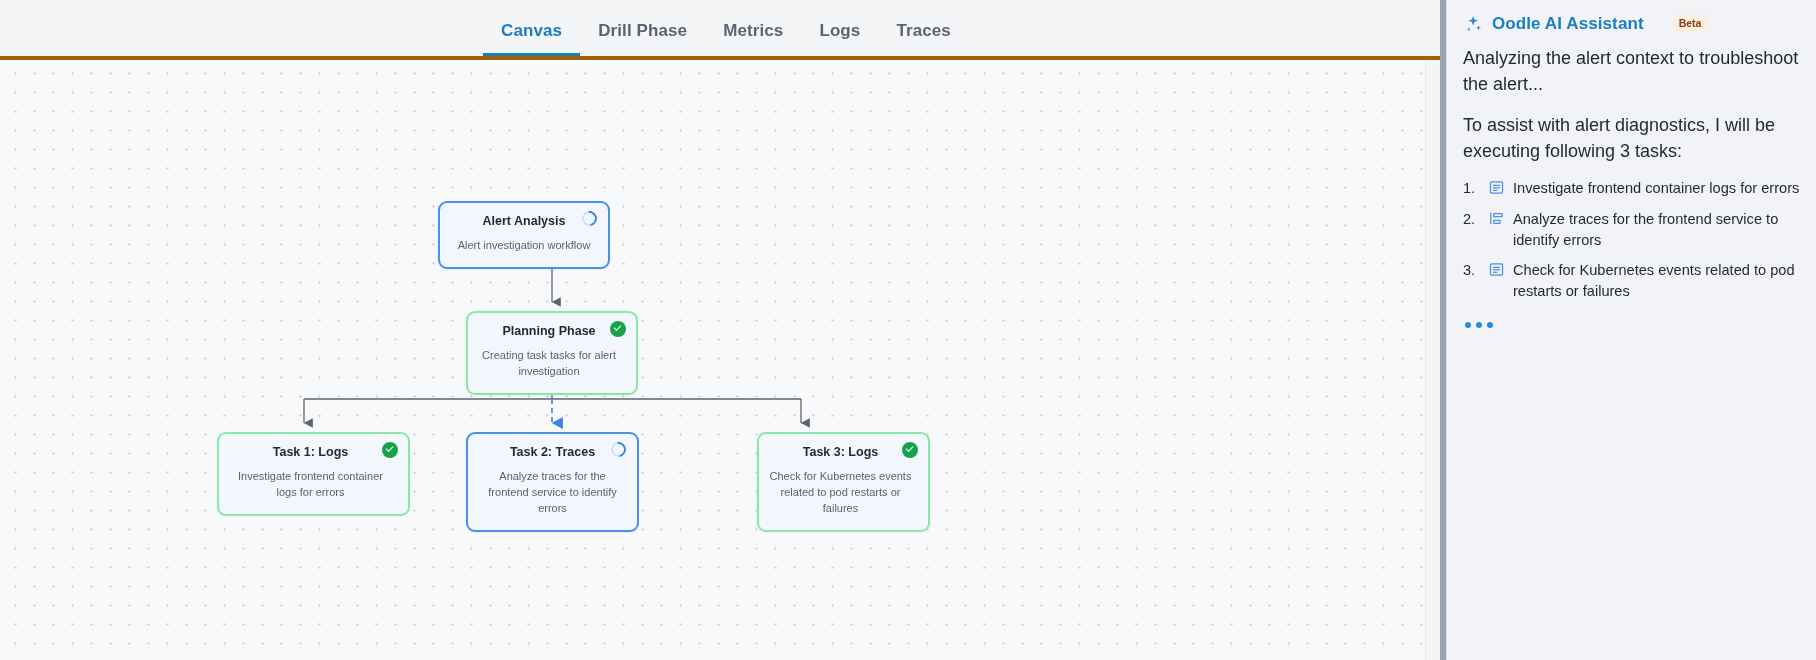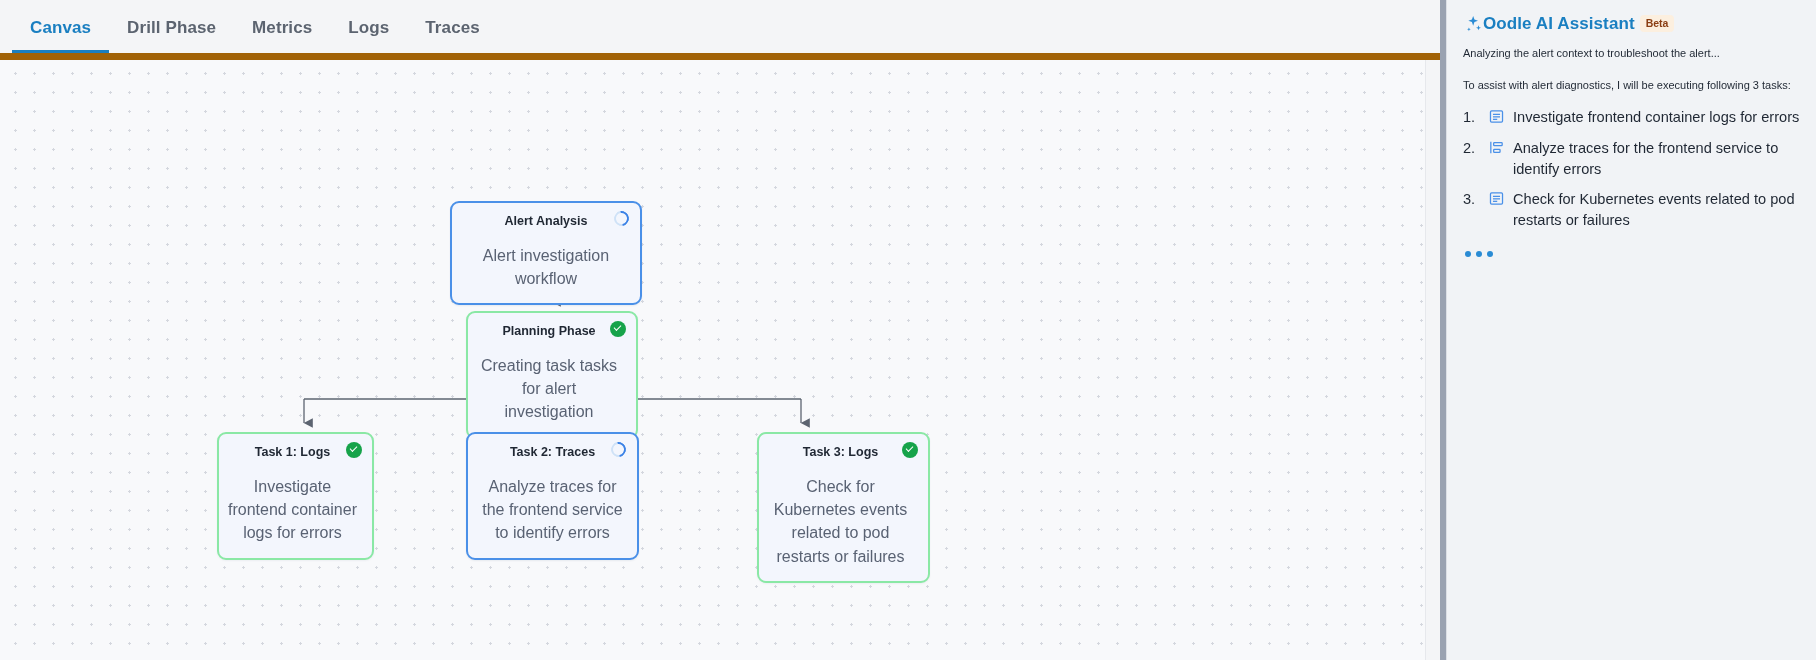--- a/index.html
+++ b/index.html
@@ -14,23 +14,24 @@
   
   .left-pane {
     width: 1440px; height: 660px;
     display: flex; flex-direction: column;
     background: #ffffff;
     position: relative;
   }
   .tabbar {
     height: 60px; flex: 0 0 60px;
     background: #f4f5f7;
-    border-bottom: 7px solid #a16207;
+    border-bottom: 4px solid #a16207;
     display: flex; align-items: flex-end;
     padding-left: 12px;
+    justify-content: center;
   }
   .tab {
     font-size: 17px; font-weight: bold;
     color: #5c6470;
     padding: 0 18px 14px 18px;
     line-height: 1;
     cursor: pointer;
     border-bottom: 3px solid transparent;
     letter-spacing: .1px;
   }
@@ -54,39 +55,39 @@
     position: absolute;
     background: #f3f6fd;
     border-radius: 9px;
     padding: 11px 14px 13px 14px;
     display: flex; flex-direction: column; align-items: center;
     cursor: pointer;
   }
   .node.blue  { border: 2px solid #4a90e8; box-shadow: 0 1px 2px rgba(20,40,80,.07); }
   .node.green { border: 2px solid #8ae8a5; box-shadow: 0 1px 2px rgba(20,40,80,.05); padding-left: 8px; }
   .node-title { font-size: 12.5px; font-weight: bold; color: #1f2733; text-align: center; line-height: 1.2; }
-  .node-sub { margin-top: 15px; font-size: 16px; color: #596273; text-align: center; line-height: 1.45; }
+  .node-sub { margin-top: 9px; font-size: 11px; color: #596273; text-align: center; line-height: 1.45; }
   .node-badge { position: absolute; top: 8px; right: 10px; width: 16px; height: 16px; }
 
   .check-badge { display:block; width:16px; height:16px; border-radius:50%; background:#16a34a; position:relative; }
   .check-badge::after {
     content:""; position:absolute; left:4px; top:4.3px;
     width:6px; height:3px; border-left:1.7px solid #fff; border-bottom:1.7px solid #fff;
     transform: rotate(-45deg);
   }
   .spin-badge {
     display:block; width:15px; height:15px; border-radius:50%;
     border:2px solid #cfe2f7; border-top-color:#3b82e6; border-right-color:#3b82e6;
     transform: rotate(35deg);
   }
 
   
-  #node-alert    { left: 450px; top: 141px; width: 192px; }
+  #node-alert    { left: 438px; top: 141px; width: 172px; }
   #node-planning { left: 466px; top: 251px; width: 172px; }
-  #node-task1    { left: 217px; top: 372px; width: 157px; }
+  #node-task1    { left: 217px; top: 372px; width: 193px; }
   #node-task2    { left: 466px; top: 372px; width: 173px; }
   #node-task3    { left: 757px; top: 372px; width: 173px; }
 
   
   .canvas-vscroll {
     position: absolute; right: 0; top: 0; bottom: 0; width: 15px;
     background: #f4f5f7; border-left: 1px solid #e6e8ec;
   }
   .canvas-hscroll {
     position: absolute; left: 0; right: 15px; bottom: 0; height: 6px;
@@ -97,32 +98,32 @@
   .pane-divider { width: 6px; height: 660px; background: #9aa2b1; flex: 0 0 6px; }
 
   
   .right-pane {
     width: 370px; height: 660px;
     background: #f1f3f6;
     display: flex; flex-direction: column;
     border-left: 1px solid #dcdfe5;
   }
   .ai-header {
-    display: flex; align-items: center; gap: 0;
+    display: flex; align-items: center; gap: 9px;
     padding: 14px 16px 12px 16px;
   }
   .spark-icon { width: 20px; height: 20px; flex: 0 0 20px; color: #2a8bd4; }
   .ai-title { font-size: 17px; font-weight: bold; color: #1a7fc1; letter-spacing: .1px; }
   .beta-badge {
     font-size: 10.5px; font-weight: bold; color: #8a3d12;
     background: #fcefdf; border-radius: 4px;
-    padding: 2px 6px 3px 6px; margin-left: 5px; align-self: flex-start; margin-top: 1px;
+    padding: 2px 6px 3px 6px; margin-left: 20px; align-self: flex-start; margin-top: 1px;
   }
   .ai-body { padding: 0 16px; }
-  .ai-line { font-size: 11px; color: #1f2733; line-height: 1.42; margin-bottom: 16px; }
+  .ai-line { font-size: 18px; color: #1f2733; line-height: 1.42; margin-bottom: 16px; }
   .ai-line.p2 { margin-bottom: 14px; }
   ol.task-list { list-style: none; }
   ol.task-list li {
     display: flex; align-items: flex-start; gap: 8px;
     font-size: 14.6px; color: #1f2733; line-height: 1.42; margin-bottom: 10px;
   }
   .li-num { width: 17px; flex: 0 0 17px; color: #1f2733; }
   .li-icon { width: 17px; height: 17px; flex: 0 0 17px; margin-top: 1px; color: #4a90e8; }
   .li-text { flex: 1 1 auto; }
   .typing-dots { display: flex; gap: 5px; padding: 10px 0 0 2px; }

